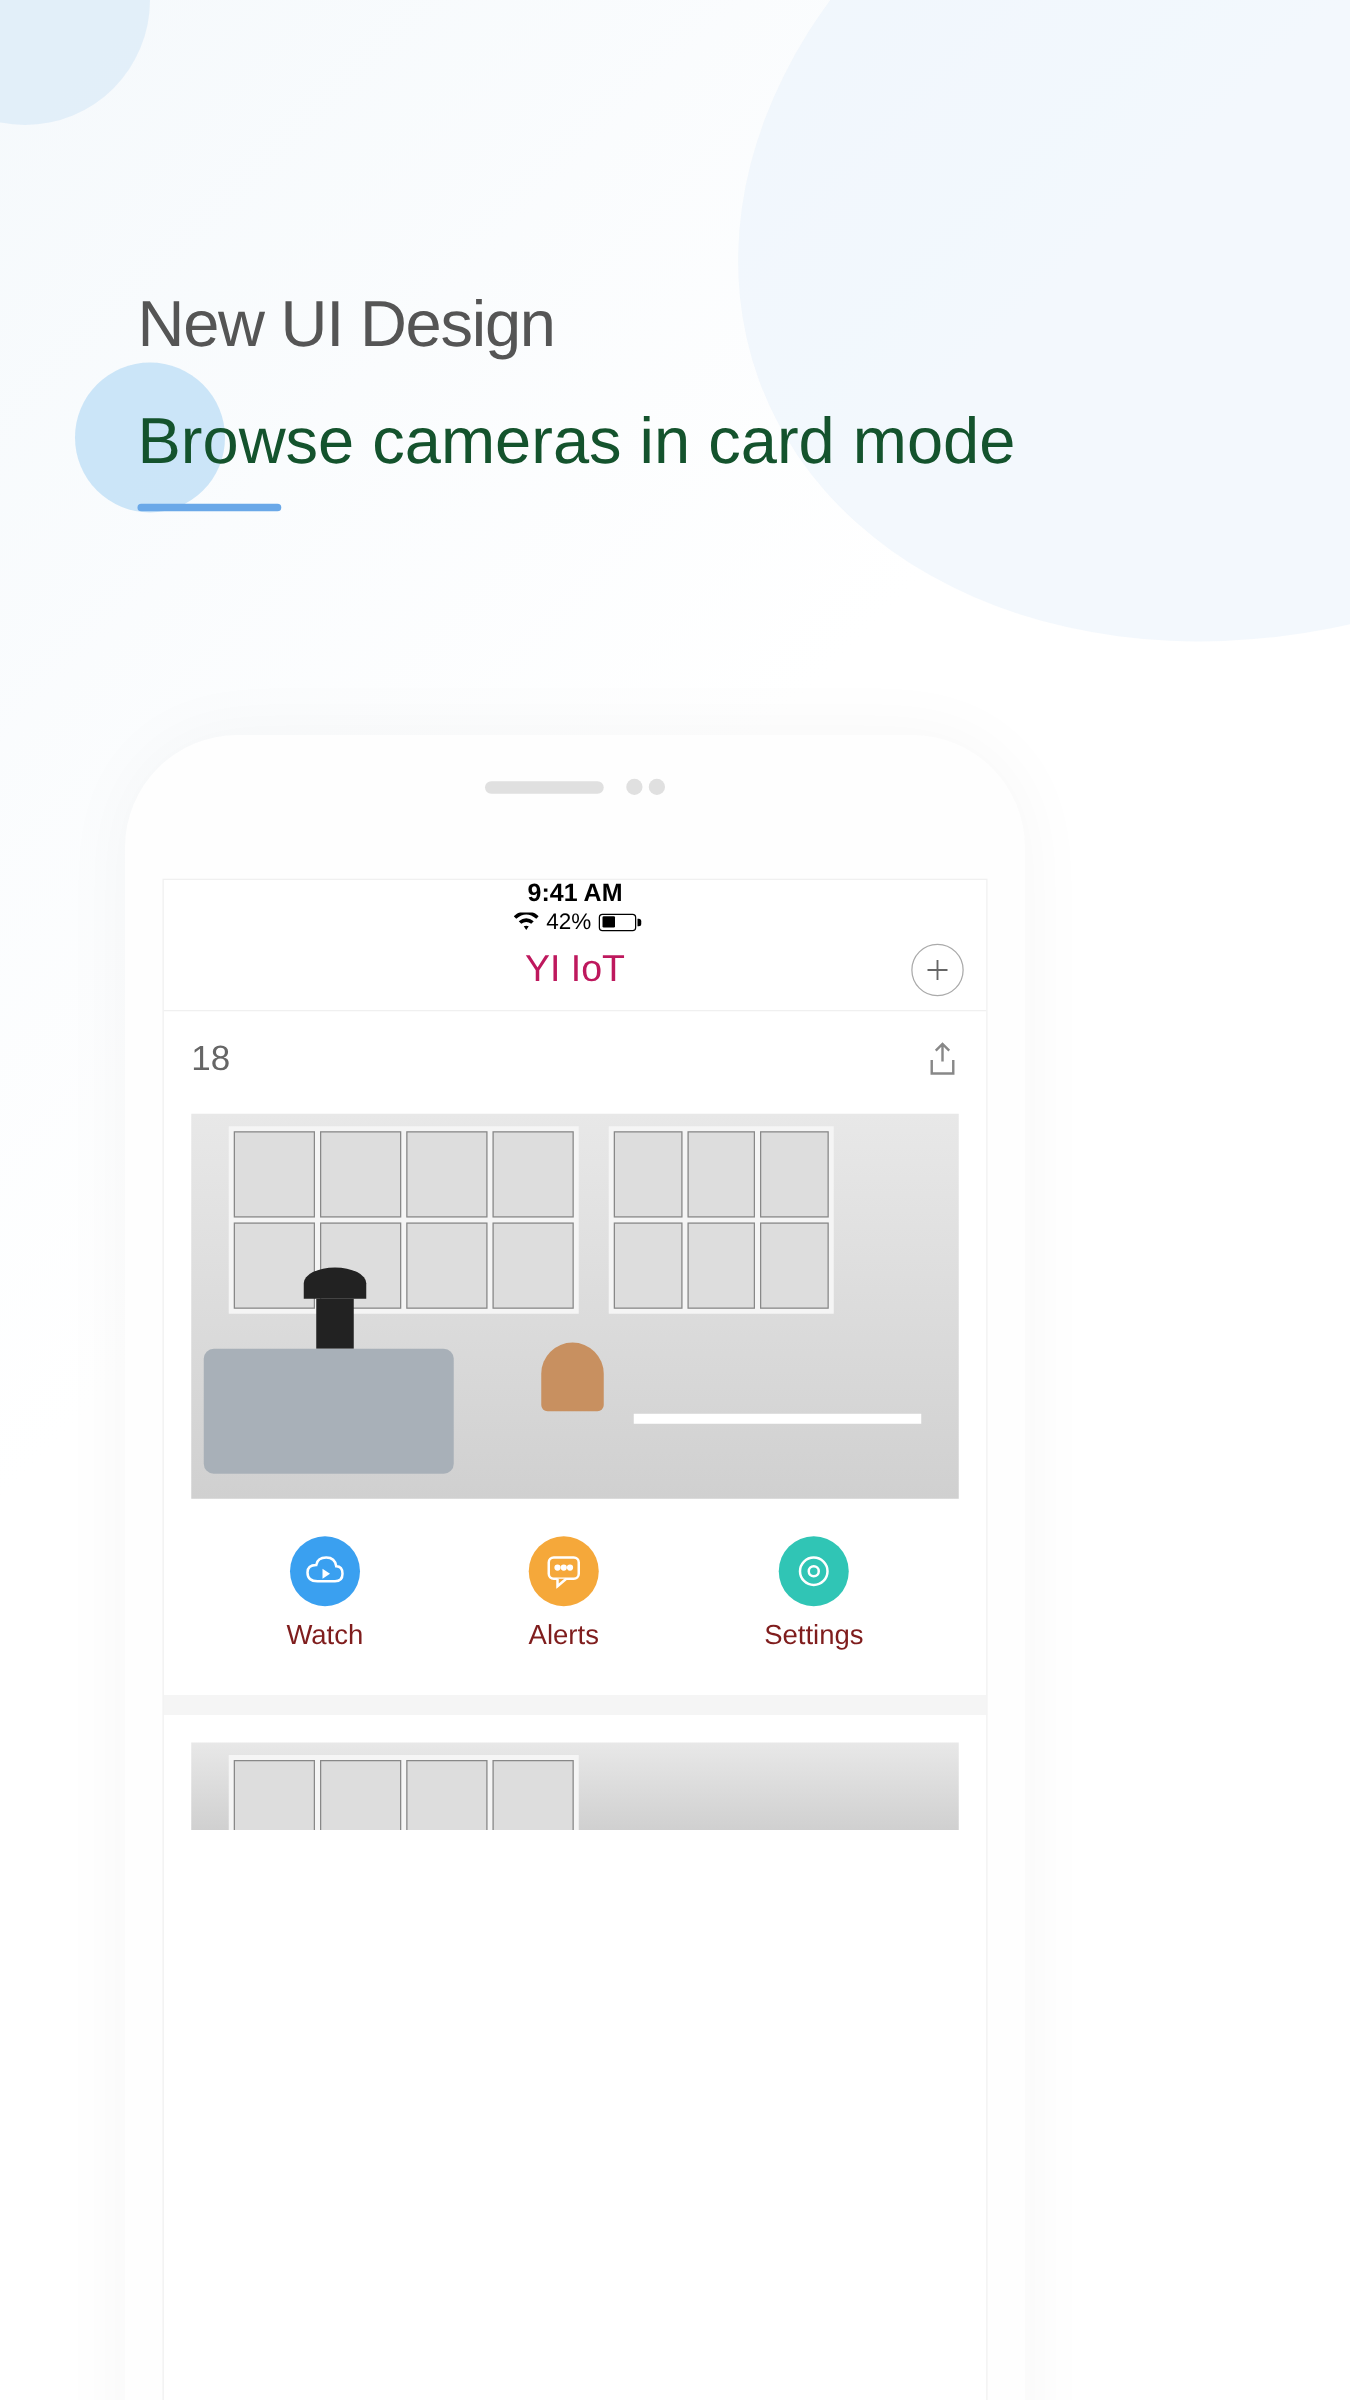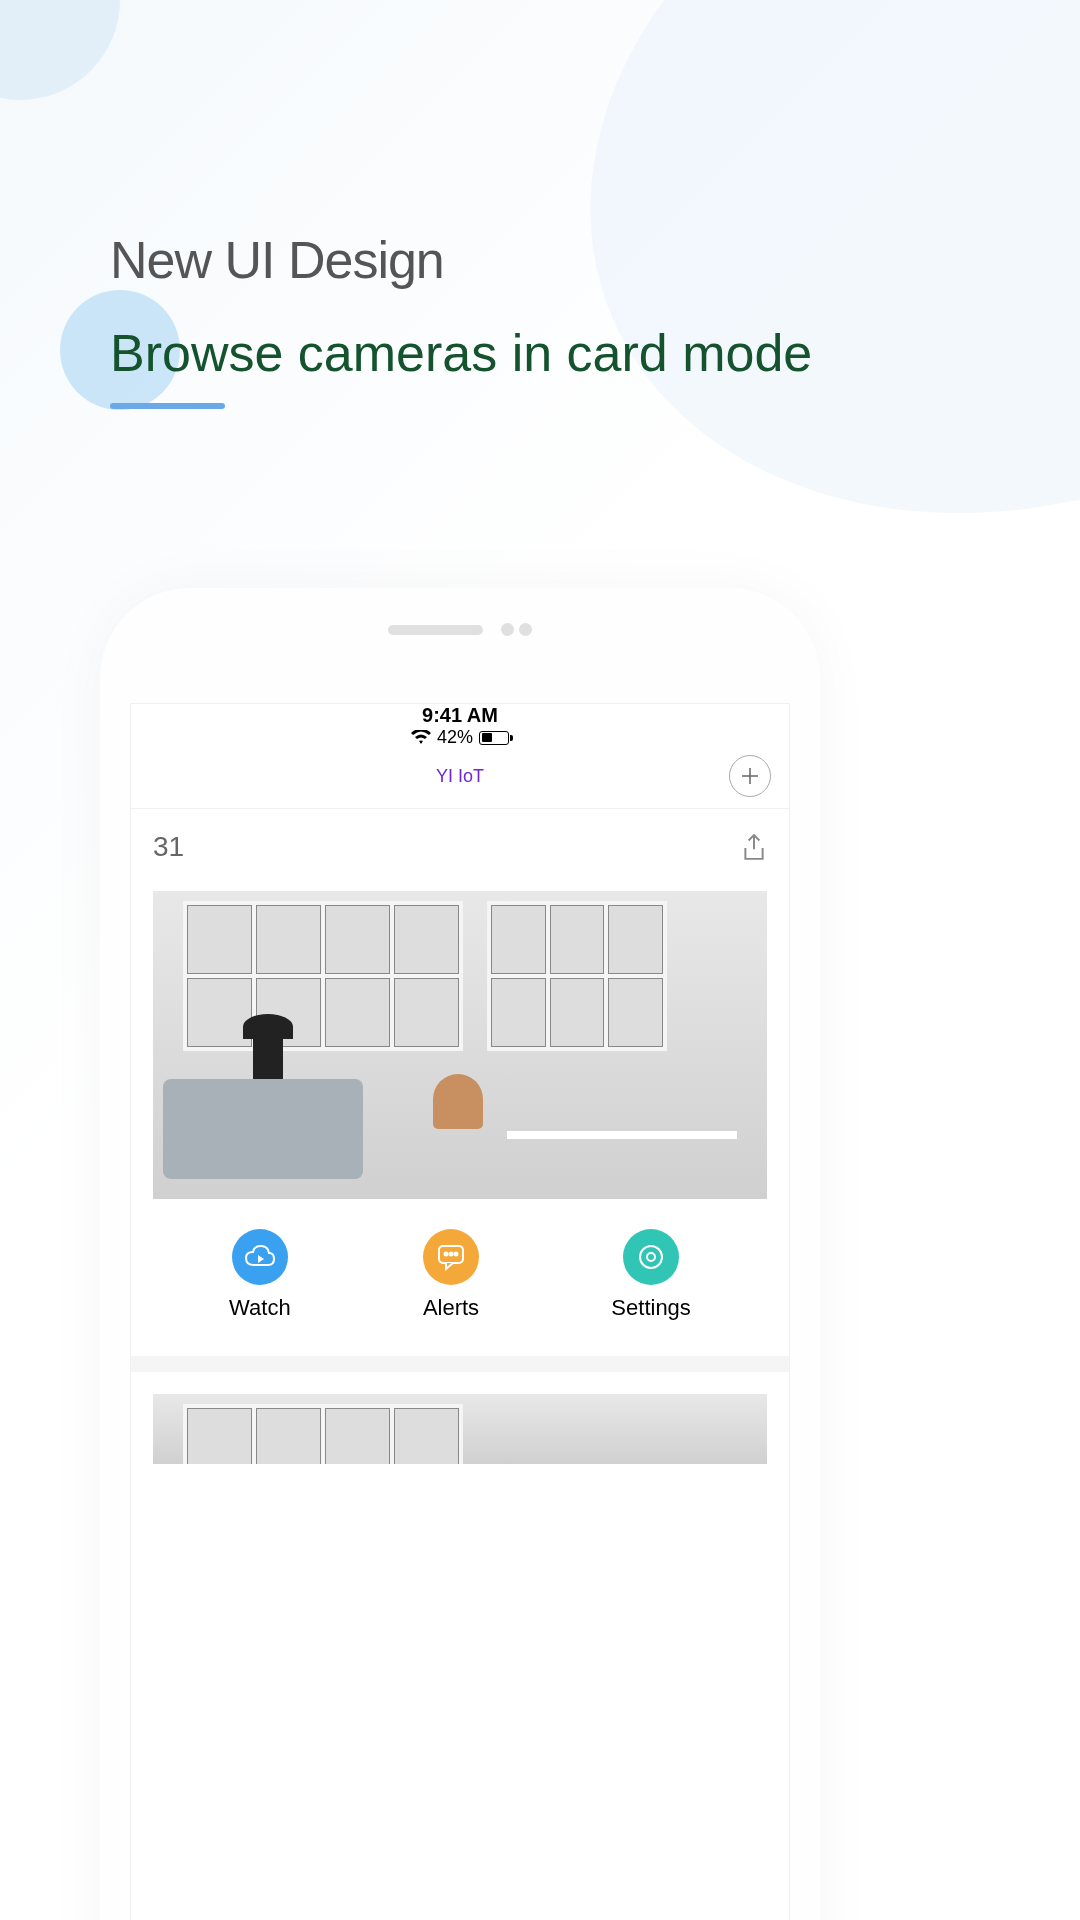--- a/index.html
+++ b/index.html
@@ -198,23 +198,23 @@
     .app-header {
       height: 65px;
       display: flex;
       align-items: center;
       justify-content: center;
       position: relative;
       border-bottom: 1px solid #f0f0f0;
     }
     
     .app-title {
-      font-size: 18px;
+      font-size: 30px;
       font-weight: 400;
-      color: #6d28d9;
+      color: #be185d;
     }
     
     .add-button {
       position: absolute;
       right: 18px;
       width: 42px;
       height: 42px;
       border: 1.5px solid #aaa;
       border-radius: 50%;
       display: flex;
@@ -366,21 +366,21 @@
       align-items: center;
       justify-content: center;
     }
     
     .icon-watch { background: #3aa0f0; }
     .icon-alerts { background: #f5a83a; }
     .icon-settings { background: #30c5b5; }
     
     .action-label {
       font-size: 22px;
-      color: #000000;
+      color: #7f1d1d;
     }
     
     .card-divider {
       height: 16px;
       background: #f5f5f5;
       margin: 0 -22px;
     }
     
     
     .camera-card-2 {
@@ -433,21 +433,21 @@
       <div class="add-button">
         <svg width="20" height="20" viewBox="0 0 20 20">
           <line x1="10" y1="2" x2="10" y2="18" stroke="#666" stroke-width="1.5"></line>
           <line x1="2" y1="10" x2="18" y2="10" stroke="#666" stroke-width="1.5"></line>
         </svg>
       </div>
     </div>
 
     <div class="camera-card">
       <div class="card-header">
-        <span class="card-title">31</span>
+        <span class="card-title">18</span>
         <svg class="share-icon" viewBox="0 0 24 26" fill="none" stroke="#888" stroke-width="1.8">
           <path d="M12 2 L12 15 M7 7 L12 2 L17 7 M4 14 L4 24 L20 24 L20 14"></path>
         </svg>
       </div>
 
       <div class="camera-preview">
         <div class="room-scene">
           <div class="window-grid">
             <div class="window-pane"></div>
               <div class="window-pane"></div>

